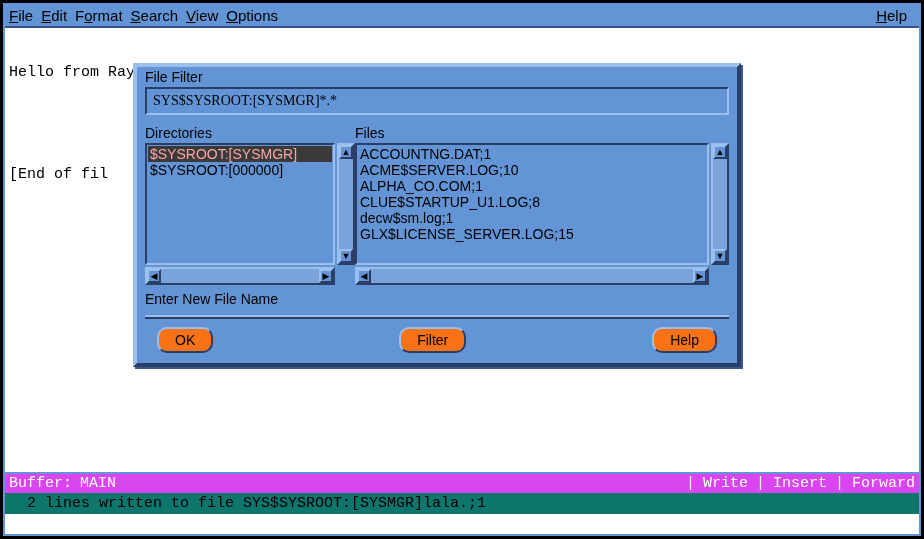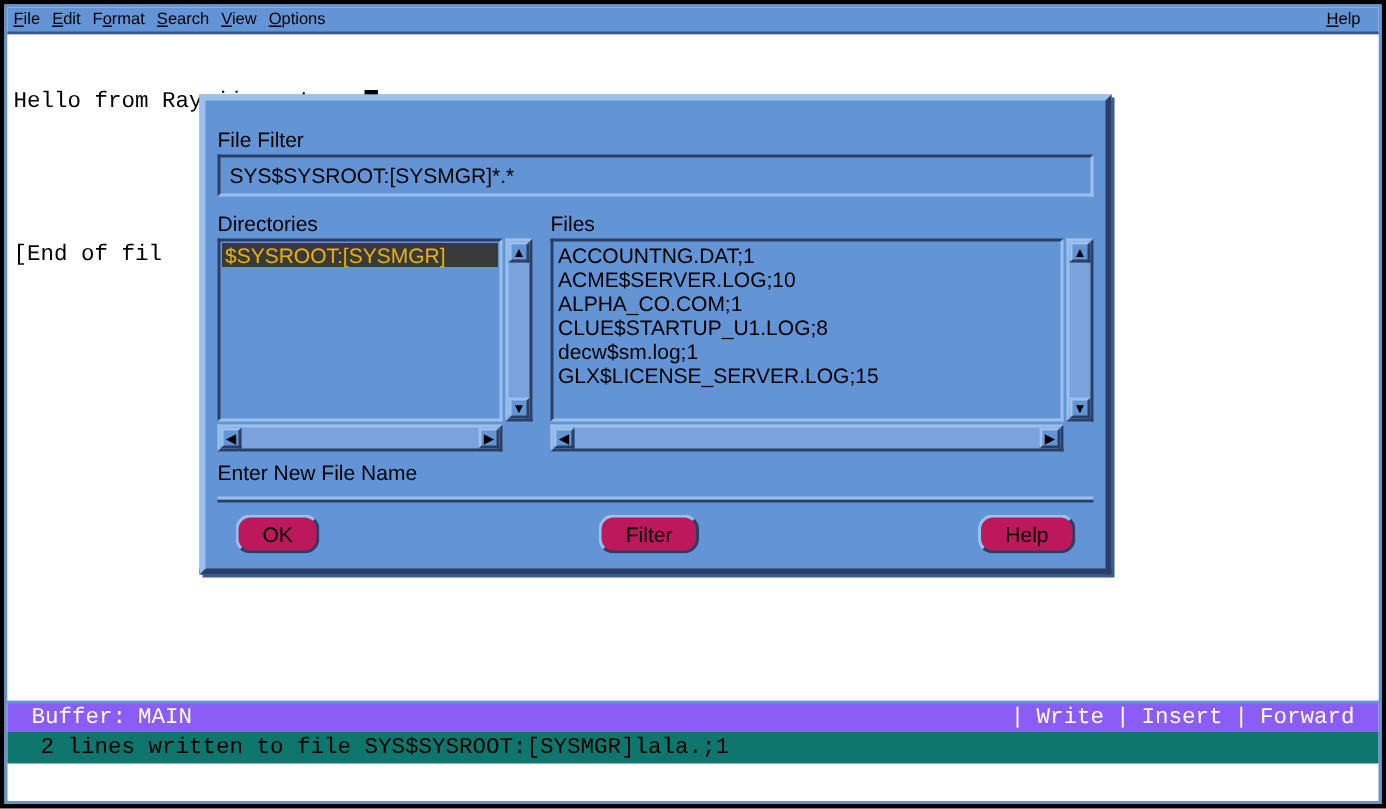--- a/index.html
+++ b/index.html
@@ -17,21 +17,21 @@
     position: absolute;
     top: 3px; left: 3px; right: 3px; bottom: 3px;
     border: 2px solid #6294d6;
     background: #fff;
   }
   .menubar {
     background: #6294d6;
     display: flex;
     padding: 2px 4px;
     font-family: Arial, Helvetica, sans-serif;
-    font-size: 11px;
+    font-size: 15px;
     color: #000;
     border-bottom: 2px solid #35548a;
     text-align: right;
   }
   .menubar .menu-item { margin-right: 8px; cursor: pointer; }
   .menubar .menu-item .ul { text-decoration: underline; }
   .menubar .spacer { flex: 1; }
   .editor-area {
     background: #fff;
     color: #000;
@@ -40,23 +40,23 @@
     height: 444px;
     position: relative;
   }
   .cursor-block {
     display: inline-block;
     width: 9px; height: 16px;
     background: #000;
     vertical-align: text-bottom;
   }
   .status-bar {
-    background: #8b5cf6;
+    background: #d946ef;
     color: #fff;
-    padding: 1px 12px;
+    padding: 1px 0;
     display: flex;
     white-space: pre;
     border-top: 2px solid #6294d6;
   }
   .status-bar .seg { padding: 0 4px; }
   .status-bar .fill { flex: 1; }
   .status-bar .sep::before { content: "|"; padding: 0 4px; }
   .message-line {
     background: #0f766e;
     color: #000;
@@ -68,59 +68,59 @@
   .dialog {
     position: absolute;
     top: 63px; left: 133px;
     width: 608px;
     background: #6294d6;
     border-top: 4px solid #9cc0ee;
     border-left: 4px solid #9cc0ee;
     border-right: 4px solid #2a3e66;
     border-bottom: 4px solid #2a3e66;
     box-shadow: 2px 2px 0 #3a5a96;
-    padding: 16px 8px 8px 8px;
+    padding: 0 8px 8px 8px;
     font-family: Arial, Helvetica, sans-serif;
     font-size: 14px;
     color: #000;
   }
   .dlg-label { margin: 2px 0 2px 0; font-family: Arial, Helvetica, sans-serif; }
   .text-field {
     background: #6294d6;
     border-top: 2px solid #2a3e66;
     border-left: 2px solid #2a3e66;
     border-right: 2px solid #9cc0ee;
     border-bottom: 2px solid #9cc0ee;
     padding: 4px 6px;
-    font-family: Liberation Sans, sans-serif;
+    font-family: Liberation Serif, serif;
     font-size: 14px;
     color: #000;
     margin-bottom: 8px;
     width: 100%;
   }
-  .lists-row { display: flex; gap: 12px; margin-bottom: 6px; }
+  .lists-row { display: flex; margin-bottom: 6px; }
   .list-col { flex: 1; display: flex; flex-direction: column; }
   .list-col.dirs { flex: 0 0 210px; }
   .listbox-wrap { display: flex; }
   .listbox {
     flex: 1;
     height: 122px;
     border-top: 2px solid #2a3e66;
     border-left: 2px solid #2a3e66;
     border-right: 2px solid #9cc0ee;
     border-bottom: 2px solid #9cc0ee;
     background: #6294d6;
     overflow: hidden;
     font-family: Arial, Helvetica, sans-serif;
     font-size: 14px;
     color: #000;
     padding: 1px;
   }
   .listbox .item { padding: 0 2px; white-space: pre; cursor: pointer; }
-  .listbox .item.selected { background: #3a3a3a; color: #eab308; }
+  .listbox .item.selected { background: #3a3a3a; color: #fca5a5; }
   .vscroll, .hscroll {
     background: #7aa3dc;
     border-top: 2px solid #9cc0ee;
     border-left: 2px solid #9cc0ee;
     border-right: 2px solid #2a3e66;
     border-bottom: 2px solid #2a3e66;
     position: relative;
   }
   .vscroll { width: 18px; margin-left: 2px; }
   .hscroll { height: 18px; margin-top: 2px; }
@@ -149,21 +149,21 @@
     margin-top: 10px;
     position: relative;
   }
   .button-row::before{
     content:"";
     position:absolute;
     top:-4px; left:0; right:0;
     border-top:2px solid #9cc0ee;
   }
   .mbtn {
-    background: #be185d;
+    background: #f97316;
     border-top: 2px solid #9cc0ee;
     border-left: 2px solid #9cc0ee;
     border-right: 2px solid #2a3e66;
     border-bottom: 2px solid #2a3e66;
     padding: 3px 16px;
     font-family: Arial, Helvetica, sans-serif;
     font-size: 14px;
     cursor: pointer;
     border-radius: 10px;
   }
@@ -204,20 +204,21 @@
 <div class="dialog">
   <div class="dlg-label">File Filter</div>
   <div class="text-field">SYS$SYSROOT:[SYSMGR]*.*</div>
 
   <div class="lists-row">
     <div class="list-col dirs">
       <div class="dlg-label">Directories</div>
       <div class="listbox-wrap">
         <div class="listbox" id="dirs-list">
             <div class="item selected">$SYSROOT:[SYSMGR]</div>
+            <div class="item">$SYSROOT:[000000]</div>
           </div>
         <div class="vscroll">
           <div class="scroll-btn up">▲</div>
           <div class="scroll-btn down">▼</div>
         </div>
       </div>
       <div class="hscroll-row">
         <div class="hscroll" style="flex:1">
           <div class="scroll-btn left">◀</div>
           <div class="scroll-btn right">▶</div>

